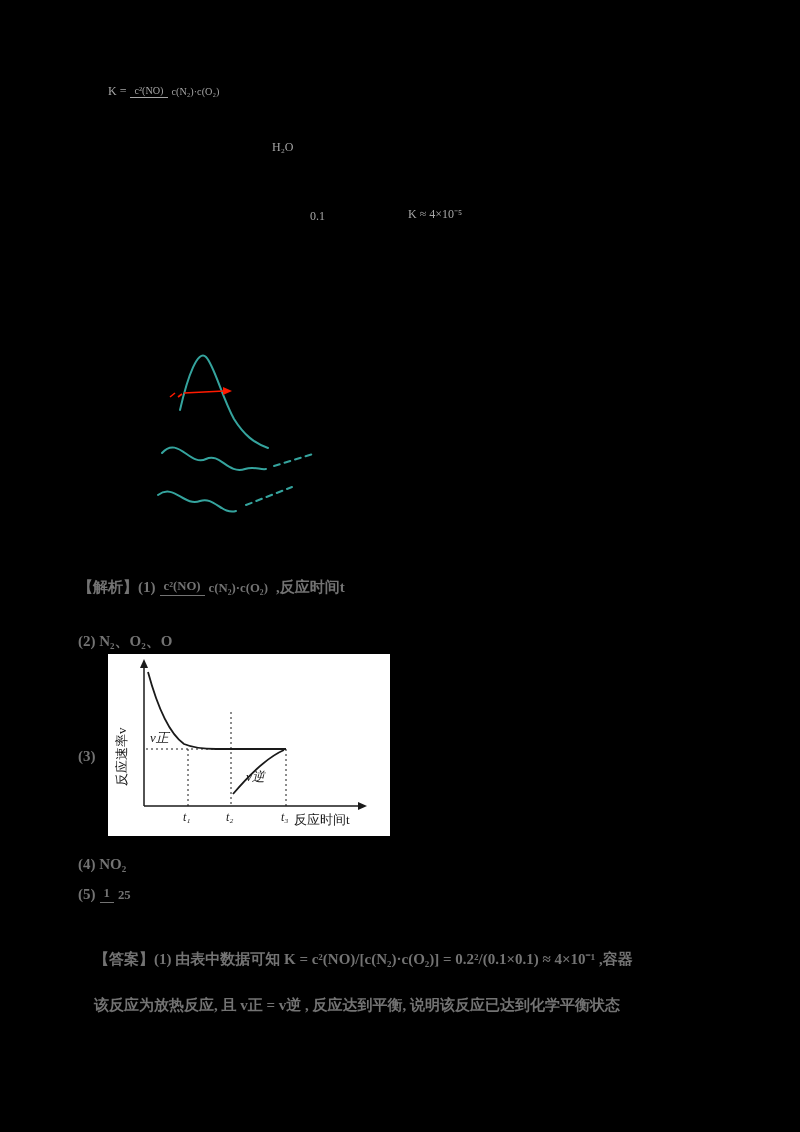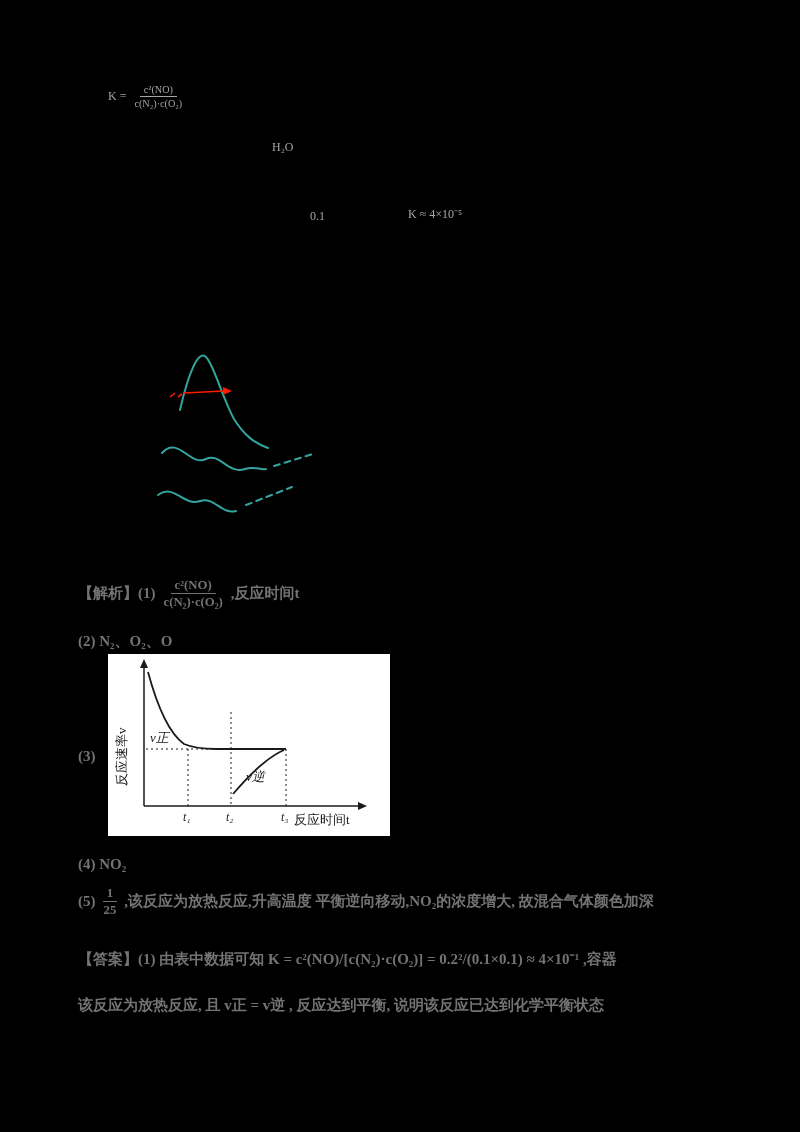--- a/index.html
+++ b/index.html
@@ -9,25 +9,25 @@
     position:relative;
     overflow:hidden;
     font-family:"Liberation Serif", serif;
   }
   .abs { position:absolute; }
   .gray { color:#a6a6a6; }
   .red  { color:#737373; font-weight:700; }
   .f12 { font-size:12px; }
   .f15 { font-size:15px; }
   .row { display:flex; align-items:center; gap:4px; white-space:nowrap; }
-  .frac { display:inline-flex; flex-direction:column; align-items:center; line-height:1.1; font-size:0.85em; }
+  .frac { display:inline-flex; flex-direction:row; align-items:center; line-height:1.1; font-size:0.85em; }
   .frac .num { border-bottom:1px solid currentColor; padding:0 4px 1px; }
   .frac .den { padding:1px 4px 0; }
   .chart-box { background:#ffffff; width:282px; height:182px; }
-  .nowrap { white-space:nowrap; }
+  .nowrap { white-space:nowrap;margin-left:16px; }
   svg text { fill:#1a1a1a; }
 </style>
 </head>
 <body>
 
 <div class="abs gray f12 row" style="left:108px;top:84px">
   <span>K =</span>
   <span class="frac">
     <span class="num">c²(NO)</span>
     <span class="den">c(N₂)·c(O₂)</span>
@@ -95,17 +95,16 @@
 </div>
 
 <div class="abs red f15" style="left:78px;top:856px">(4) NO₂</div>
 
 <div class="abs red f15 row" style="left:78px;top:886px">
   <span>(5)</span>
   <span class="frac">
     <span class="num">1</span>
     <span class="den">25</span>
   </span>
-  <span>,该反应为放热反应,升高温度 平衡逆向移动,NO₂的浓度增大, 故混合气体颜色加深</span>
 </div>
 
 <div class="abs red f15 nowrap" style="left:78px;top:948px">【答案】(1) 由表中数据可知 K = c²(NO)/[c(N₂)·c(O₂)] = 0.2²/(0.1×0.1) ≈ 4×10⁻¹ ,容器</div>
 <div class="abs red f15 nowrap" style="left:78px;top:996px">该反应为放热反应, 且 v正 = v逆 , 反应达到平衡, 说明该反应已达到化学平衡状态</div>
 
 </body></html>

